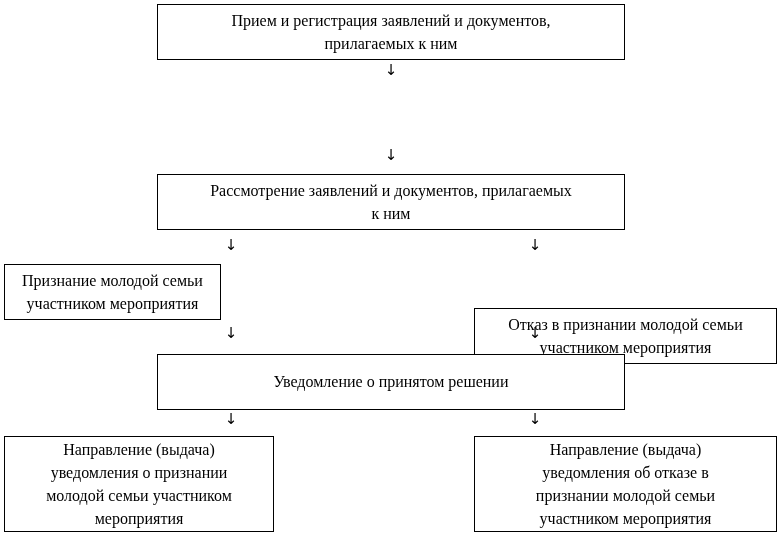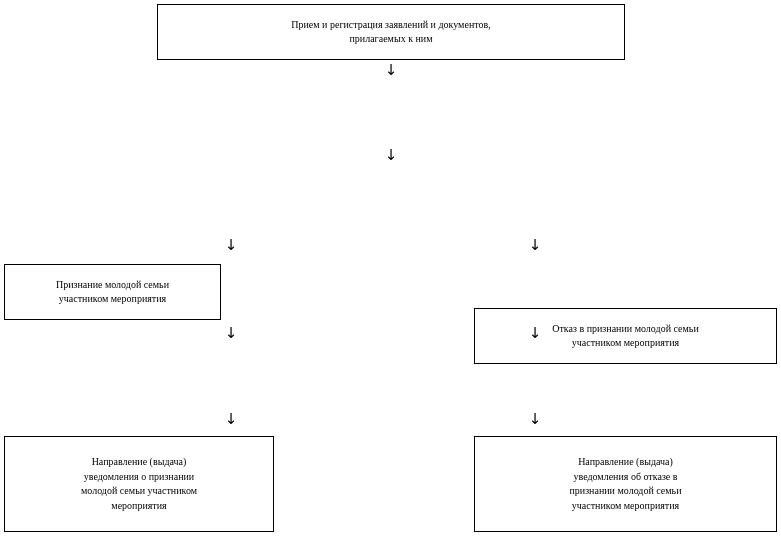--- a/index.html
+++ b/index.html
@@ -24,21 +24,21 @@
   }
   .node {
     position: absolute;
     box-sizing: border-box;
     border: 1px solid #000000;
     background: #ffffff;
     display: flex;
     align-items: center;
     justify-content: center;
     text-align: center;
-    font-size: 10px;
+    font-size: 16px;
     line-height: 1.45;
     padding: 4px 4px;
   }
   .node span {
     display: block;
     white-space: pre-line;
   }
   .arrow {
     position: absolute;
     width: 14px;
@@ -67,20 +67,24 @@
 
   <div class="arrow" style="left:384px; top:63px; height:22px;">
     <span class="arrow-glyph">↓</span>
   </div>
 
 
   <div class="arrow" style="left:384px; top:148px; height:22px;">
     <span class="arrow-glyph">↓</span>
   </div>
 
+  <div class="node" style="left:157px; top:174px; width:468px; height:56px;">
+    <span>Рассмотрение заявлений и документов, прилагаемых
+к ним</span>
+  </div>
 
   <div class="arrow" style="left:224px; top:238px; height:22px;">
     <span class="arrow-glyph">↓</span>
   </div>
 
   <div class="arrow" style="left:528px; top:238px; height:22px;">
     <span class="arrow-glyph">↓</span>
   </div>
 
   <div class="node" style="left:4px; top:264px; width:217px; height:56px;">
@@ -94,20 +98,23 @@
   </div>
 
   <div class="arrow" style="left:224px; top:326px; height:22px;">
     <span class="arrow-glyph">↓</span>
   </div>
 
   <div class="arrow" style="left:528px; top:326px; height:22px;">
     <span class="arrow-glyph">↓</span>
   </div>
 
+  <div class="node" style="left:157px; top:354px; width:468px; height:56px;">
+    <span>Уведомление о принятом решении</span>
+  </div>
 
   <div class="arrow" style="left:224px; top:412px; height:22px;">
     <span class="arrow-glyph">↓</span>
   </div>
 
   <div class="arrow" style="left:528px; top:412px; height:22px;">
     <span class="arrow-glyph">↓</span>
   </div>
 
   <div class="node" style="left:4px; top:436px; width:270px; height:96px;">

